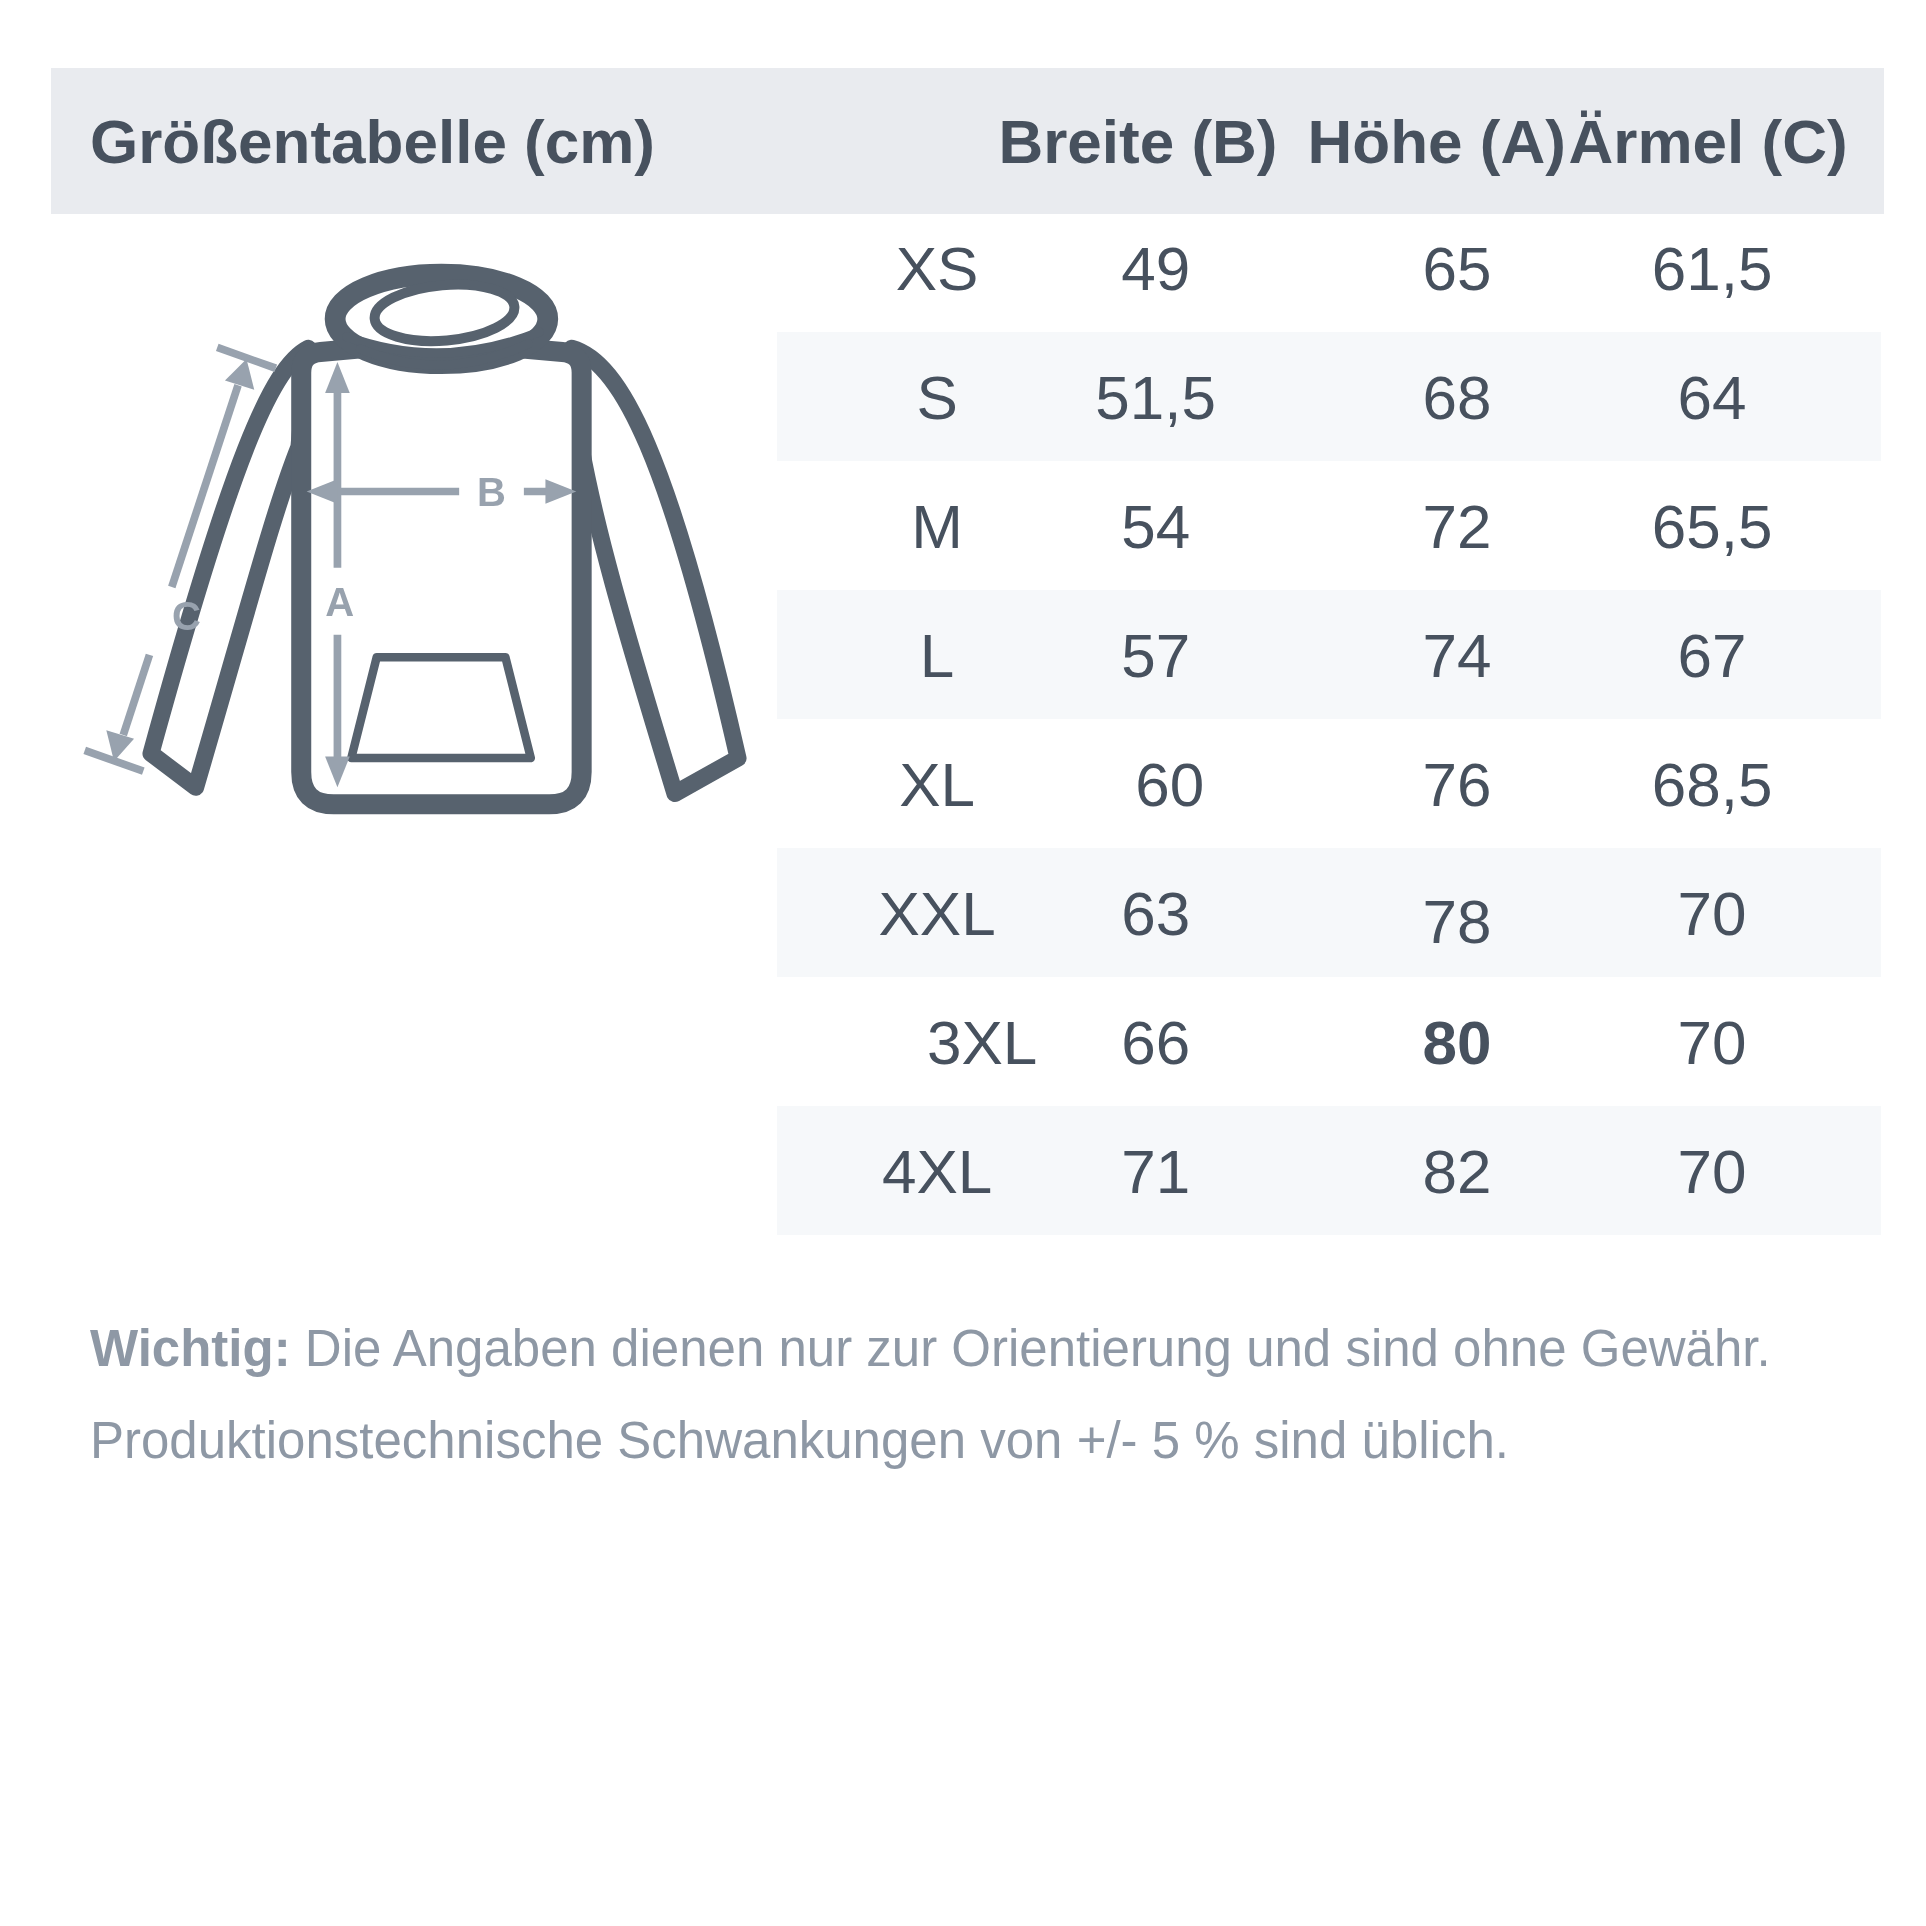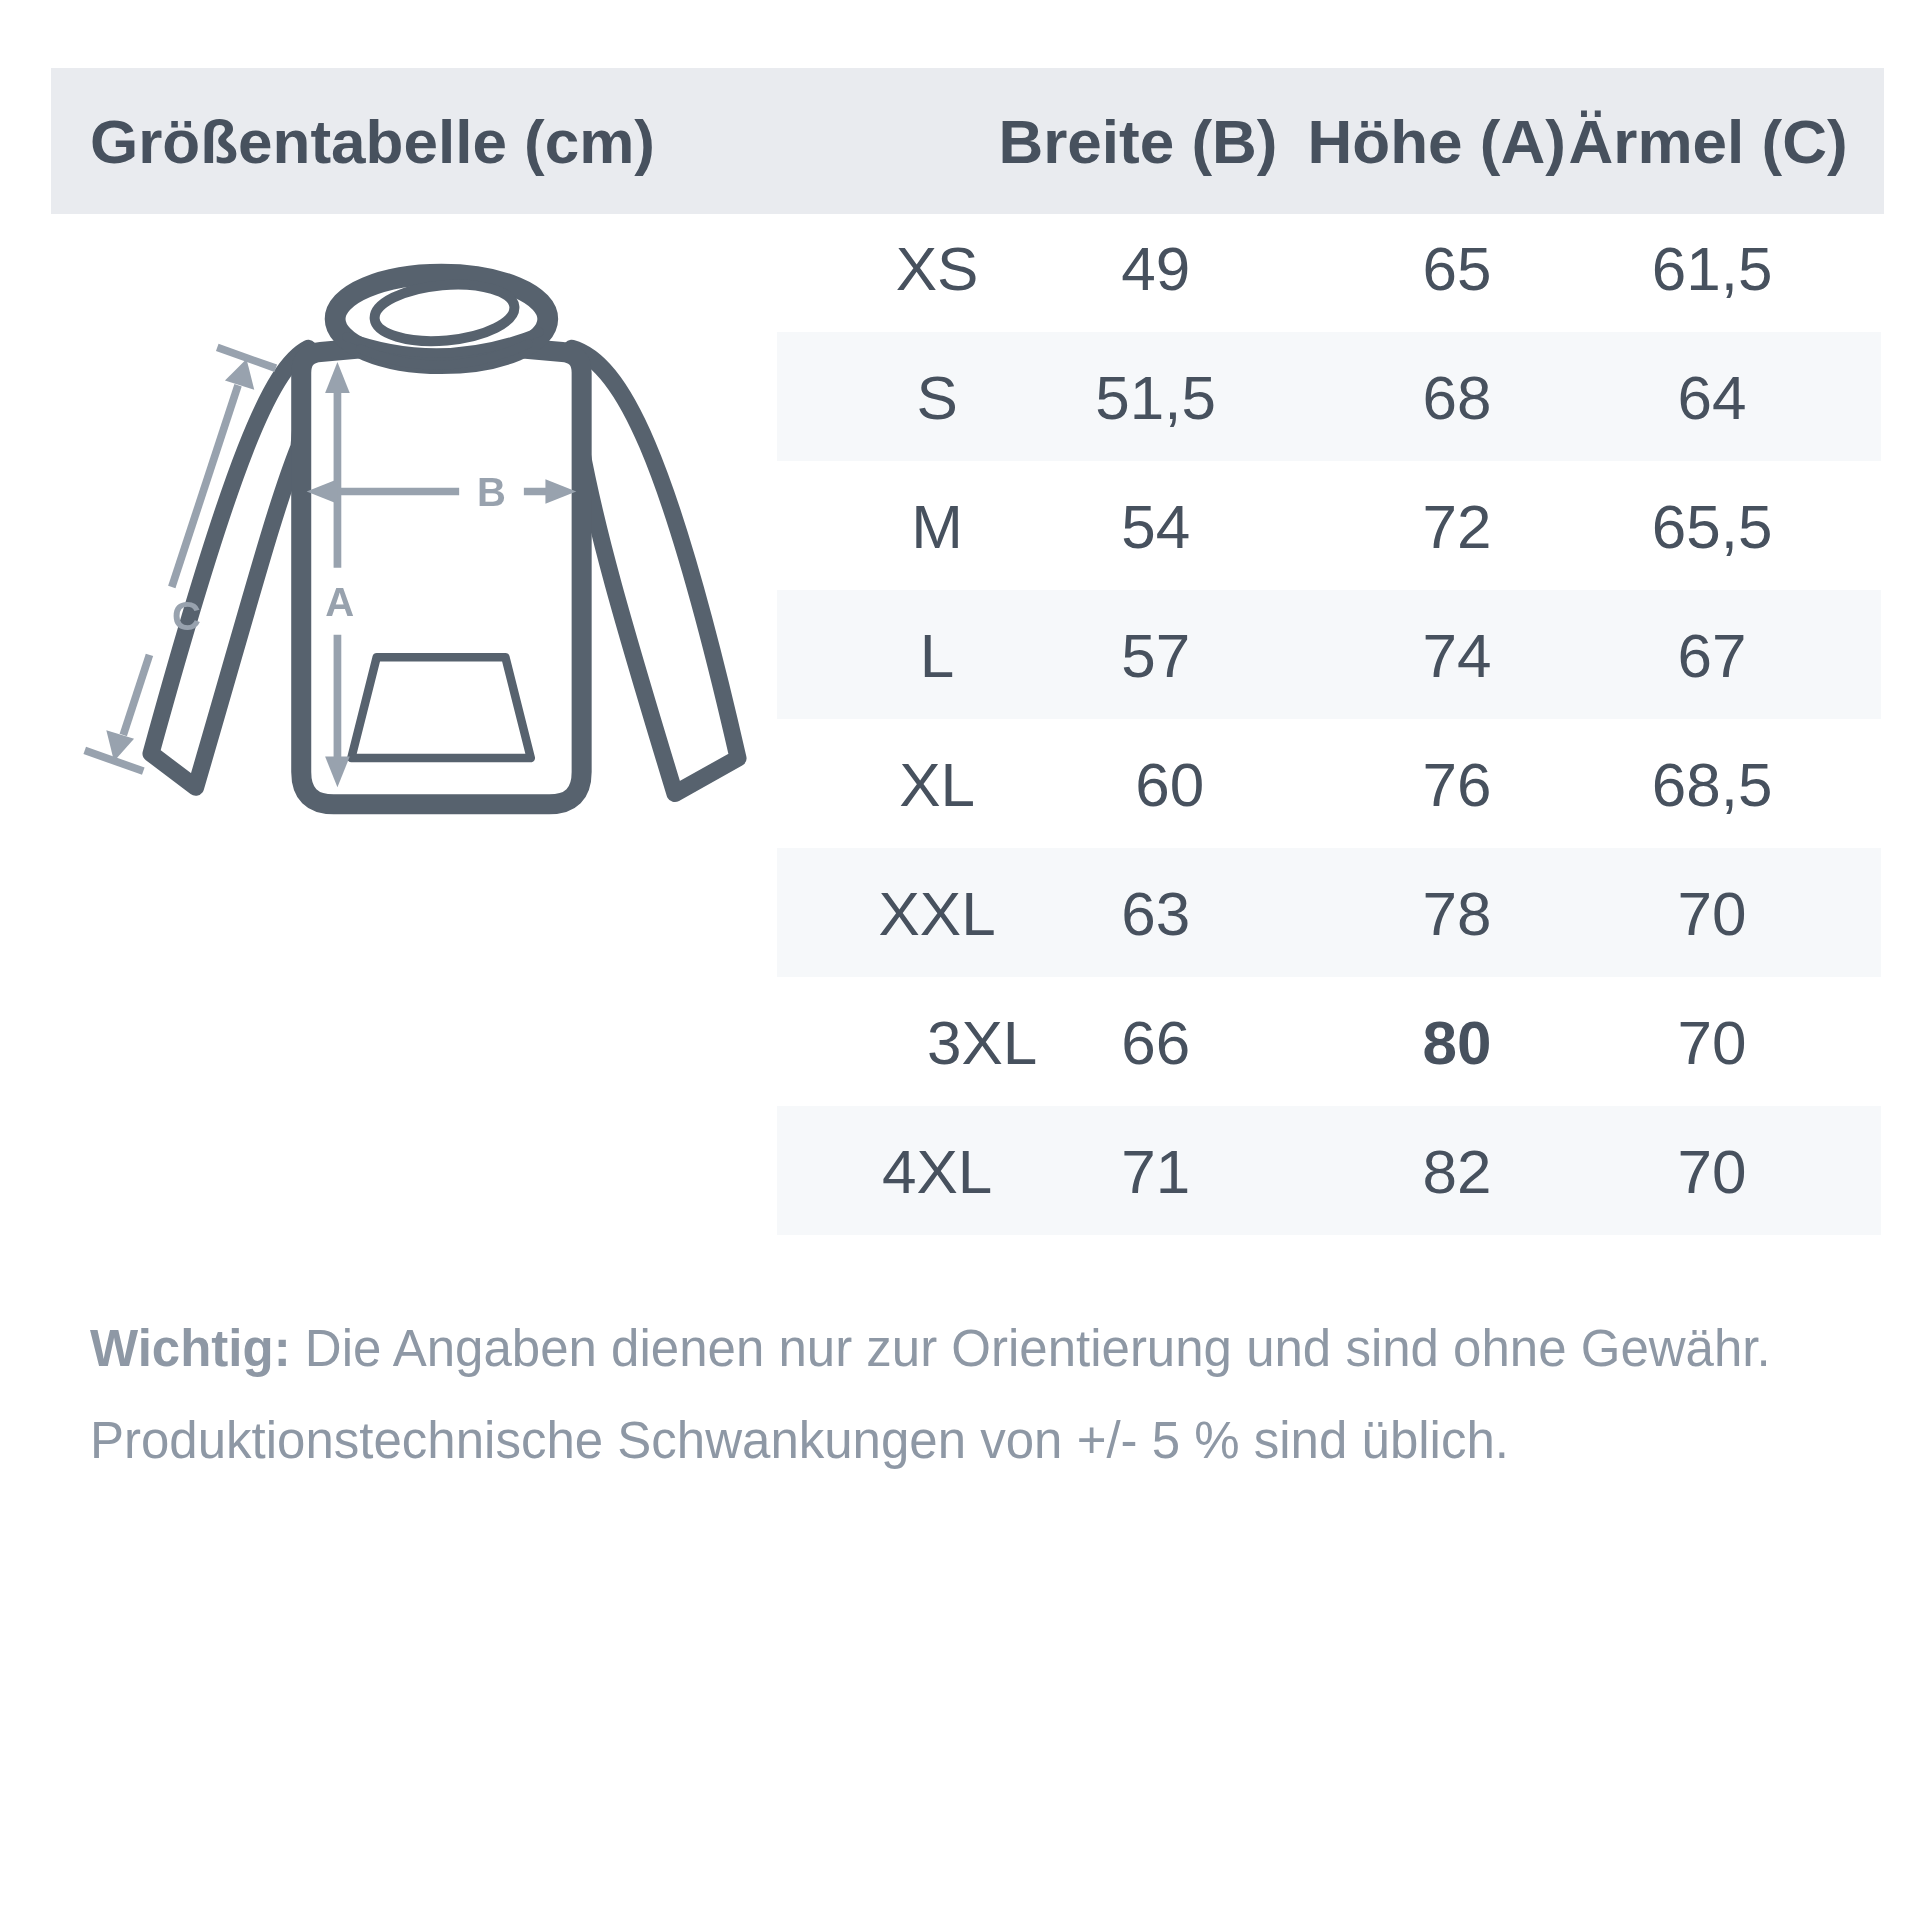--- a/index.html
+++ b/index.html
@@ -155,21 +155,21 @@
       </div>
       <div class="size-row">
         <span class="size-cell" style="left: 14.5%; text-align: center;">XL</span>
         <span class="size-cell" style="left: 34.3%; margin-left: 14px;">60</span>
         <span class="size-cell" style="left: 61.6%;">76</span>
         <span class="size-cell" style="left: 84.7%;">68,5</span>
       </div>
       <div class="size-row stripe">
         <span class="size-cell" style="left: 14.5%;">XXL</span>
         <span class="size-cell" style="left: 34.3%;">63</span>
-        <span class="size-cell" style="left: 61.6%;">78</span>
+        <span class="size-cell" style="left: 61.6%; margin-top: 8px;">78</span>
         <span class="size-cell" style="left: 84.7%;">70</span>
       </div>
       <div class="size-row">
         <span class="size-cell" style="left: 14.5%; margin-left: 45px;">3XL</span>
         <span class="size-cell" style="left: 34.3%;">66</span>
         <span class="size-cell" style="left: 61.6%; font-weight: bold;">80</span>
         <span class="size-cell" style="left: 84.7%;">70</span>
       </div>
       <div class="size-row stripe">
         <span class="size-cell" style="left: 14.5%;">4XL</span>

